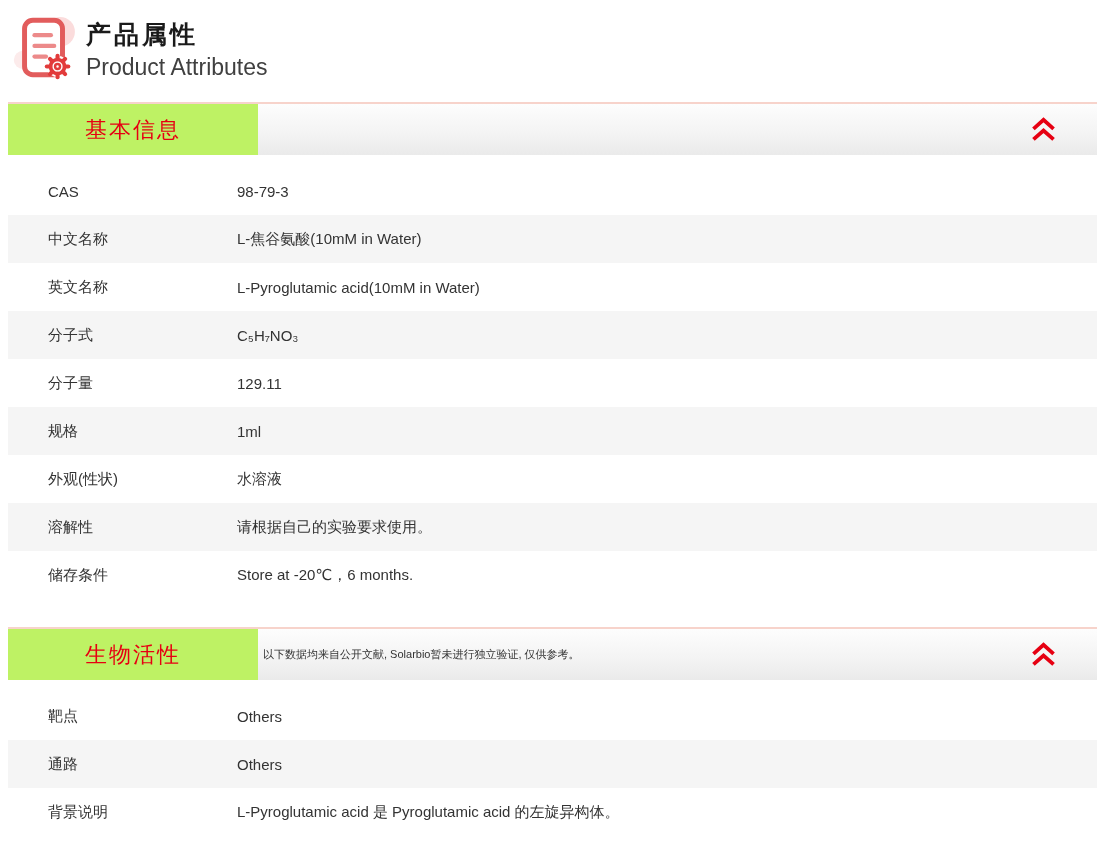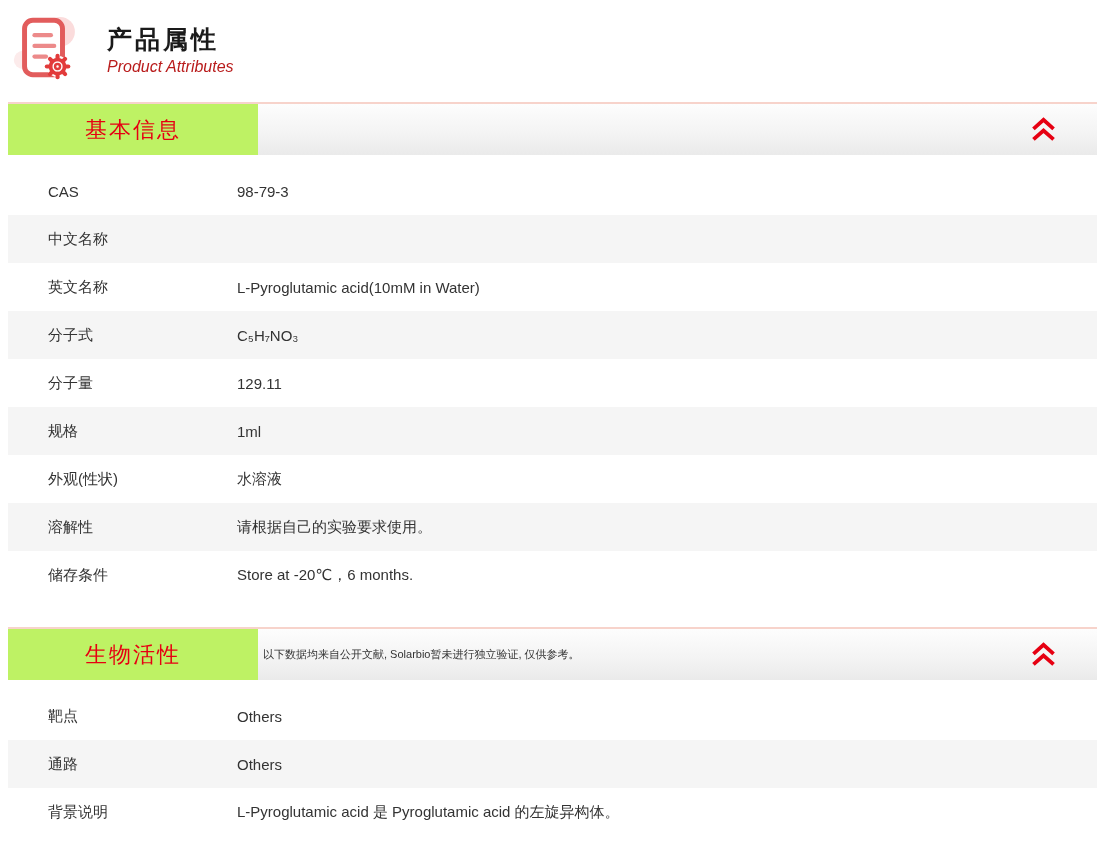--- a/index.html
+++ b/index.html
@@ -15,33 +15,32 @@
     padding: 10px 19px 0 8px; 
   }
 
   
   .page-title-block {
     display: flex;
     align-items: center;
     margin: 2px 0 14px 5px;
   }
   .page-title-icon { width: 66px; height: 76px; flex: 0 0 auto; }
-  .page-title-texts { margin-left: 28px; }
+  .page-title-texts { margin-left: 7px; }
   .page-title {
     font-size: 25px;
     font-weight: 700;
     letter-spacing: 3px;
     color: #1a1a1a;
     line-height: 1.25;
   }
   .page-subtitle {
-    font-size: 16px;
-    color: #b91c1c;
+    font-size: 23px;
+    color: #404040;
     margin-top: 3px;
-    font-style: italic;
   }
 
   
   .section { margin-top: 0; }
   .section + .section { margin-top: 28px; }
   .section-header {
     display: flex;
     align-items: stretch;
     height: 53px;
     border-top: 2px solid #f7d3cb;
@@ -155,20 +154,21 @@
       </div>
     </div>
     <div class="section-rows">
   <div class="attr-row">
     <div class="attr-label">CAS</div>
     <div class="attr-value">98-79-3</div>
   </div>
 
   <div class="attr-row">
     <div class="attr-label">中文名称</div>
+    <div class="attr-value">L-焦谷氨酸(10mM in Water)</div>
   </div>
 
   <div class="attr-row">
     <div class="attr-label">英文名称</div>
     <div class="attr-value">L-Pyroglutamic acid(10mM in Water)</div>
   </div>
 
   <div class="attr-row">
     <div class="attr-label">分子式</div>
     <div class="attr-value">C₅H₇NO₃</div>

